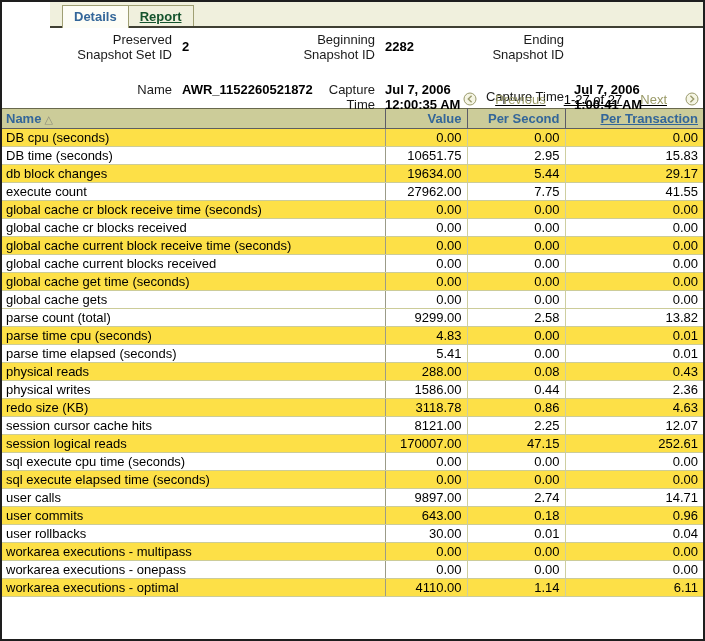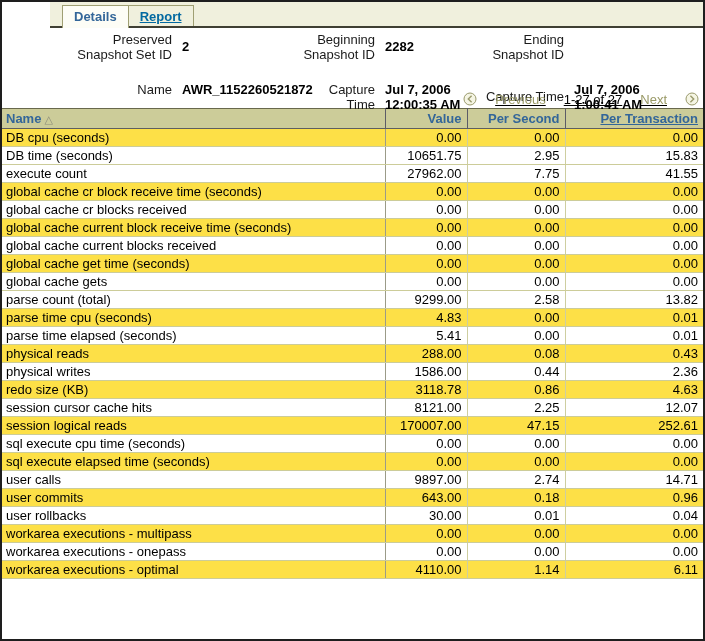--- a/index.html
+++ b/index.html
@@ -22,21 +22,21 @@
   .tab {
     position: relative; z-index: 1;
     font-weight: bold; padding: 3px 11px 3px 11px; white-space: nowrap; cursor: default;
   }
   .tab.active {
     background: #fdfdf6;
     border: 1px solid #9f9f73; border-bottom: none;
     color: #336699; height: 23px;
   }
   .tab.inactive {
-    color: #0369a1; text-decoration: underline;
+    color: #14532d; text-decoration: underline;
     border-top: 1px solid #9f9f73; border-right: 1px solid #9f9f73;
     height: 21px; margin-bottom: 2px; cursor: pointer;
   }
   
   .summary { height: 62px; background:#fff; display: flex; padding: 5px 0 0 5px; }
   .fgroup { display: flex; flex-direction: column; gap: 20px; }
   .frow { display: flex; align-items: center; }
   .flabel { text-align: right; padding-right: 10px; color: #1a1a1a; line-height: 1.15; }
   .flabel span { display: inline-block; text-align: right; vertical-align: top; }
   .fvalue { font-weight: bold; white-space: pre-line; line-height: 1.15; }
@@ -161,20 +161,26 @@
       <td class="c-num">0.00</td>
       <td class="c-num">0.00</td>
       <td class="c-num">0.00</td>
     </tr>
         <tr class="even">
       <td class="c-name">DB time (seconds)</td>
       <td class="c-num">10651.75</td>
       <td class="c-num">2.95</td>
       <td class="c-num">15.83</td>
     </tr>
+        <tr class="odd">
+      <td class="c-name">db block changes</td>
+      <td class="c-num">19634.00</td>
+      <td class="c-num">5.44</td>
+      <td class="c-num">29.17</td>
+    </tr>
         <tr class="even">
       <td class="c-name">execute count</td>
       <td class="c-num">27962.00</td>
       <td class="c-num">7.75</td>
       <td class="c-num">41.55</td>
     </tr>
         <tr class="odd">
       <td class="c-name">global cache cr block receive time (seconds)</td>
       <td class="c-num">0.00</td>
       <td class="c-num">0.00</td>

